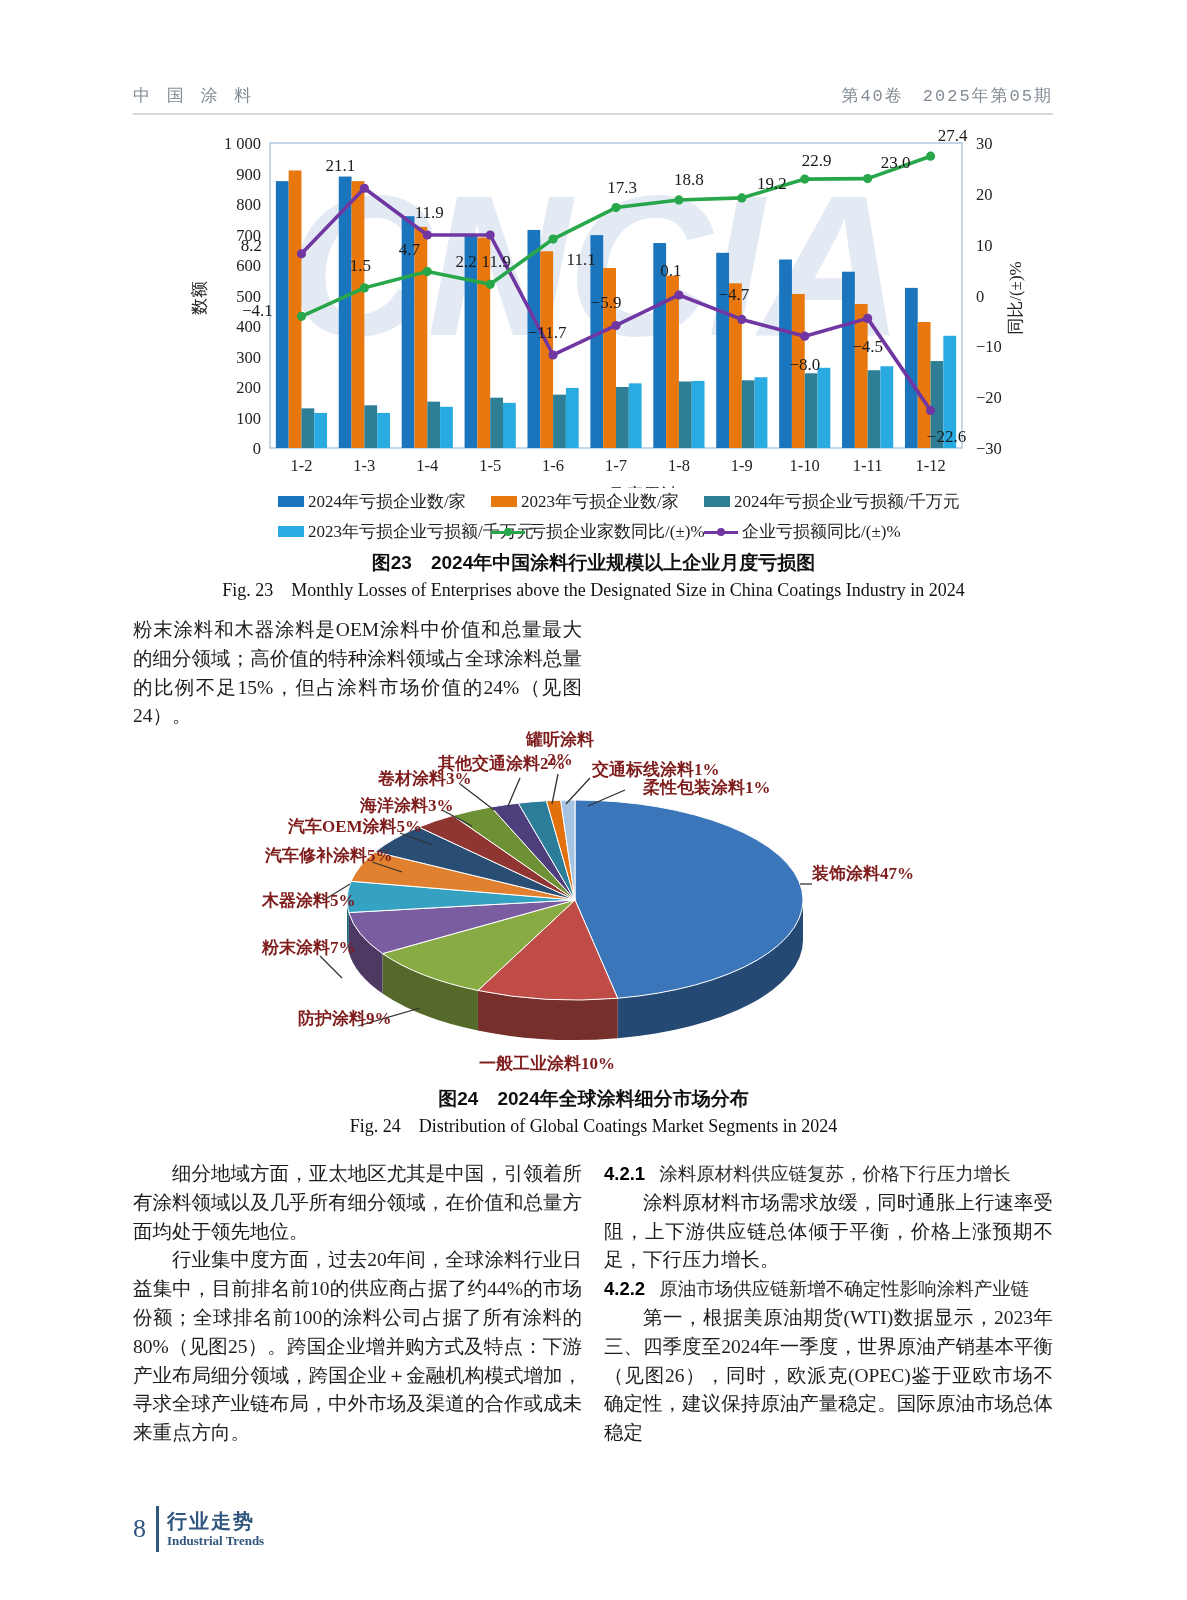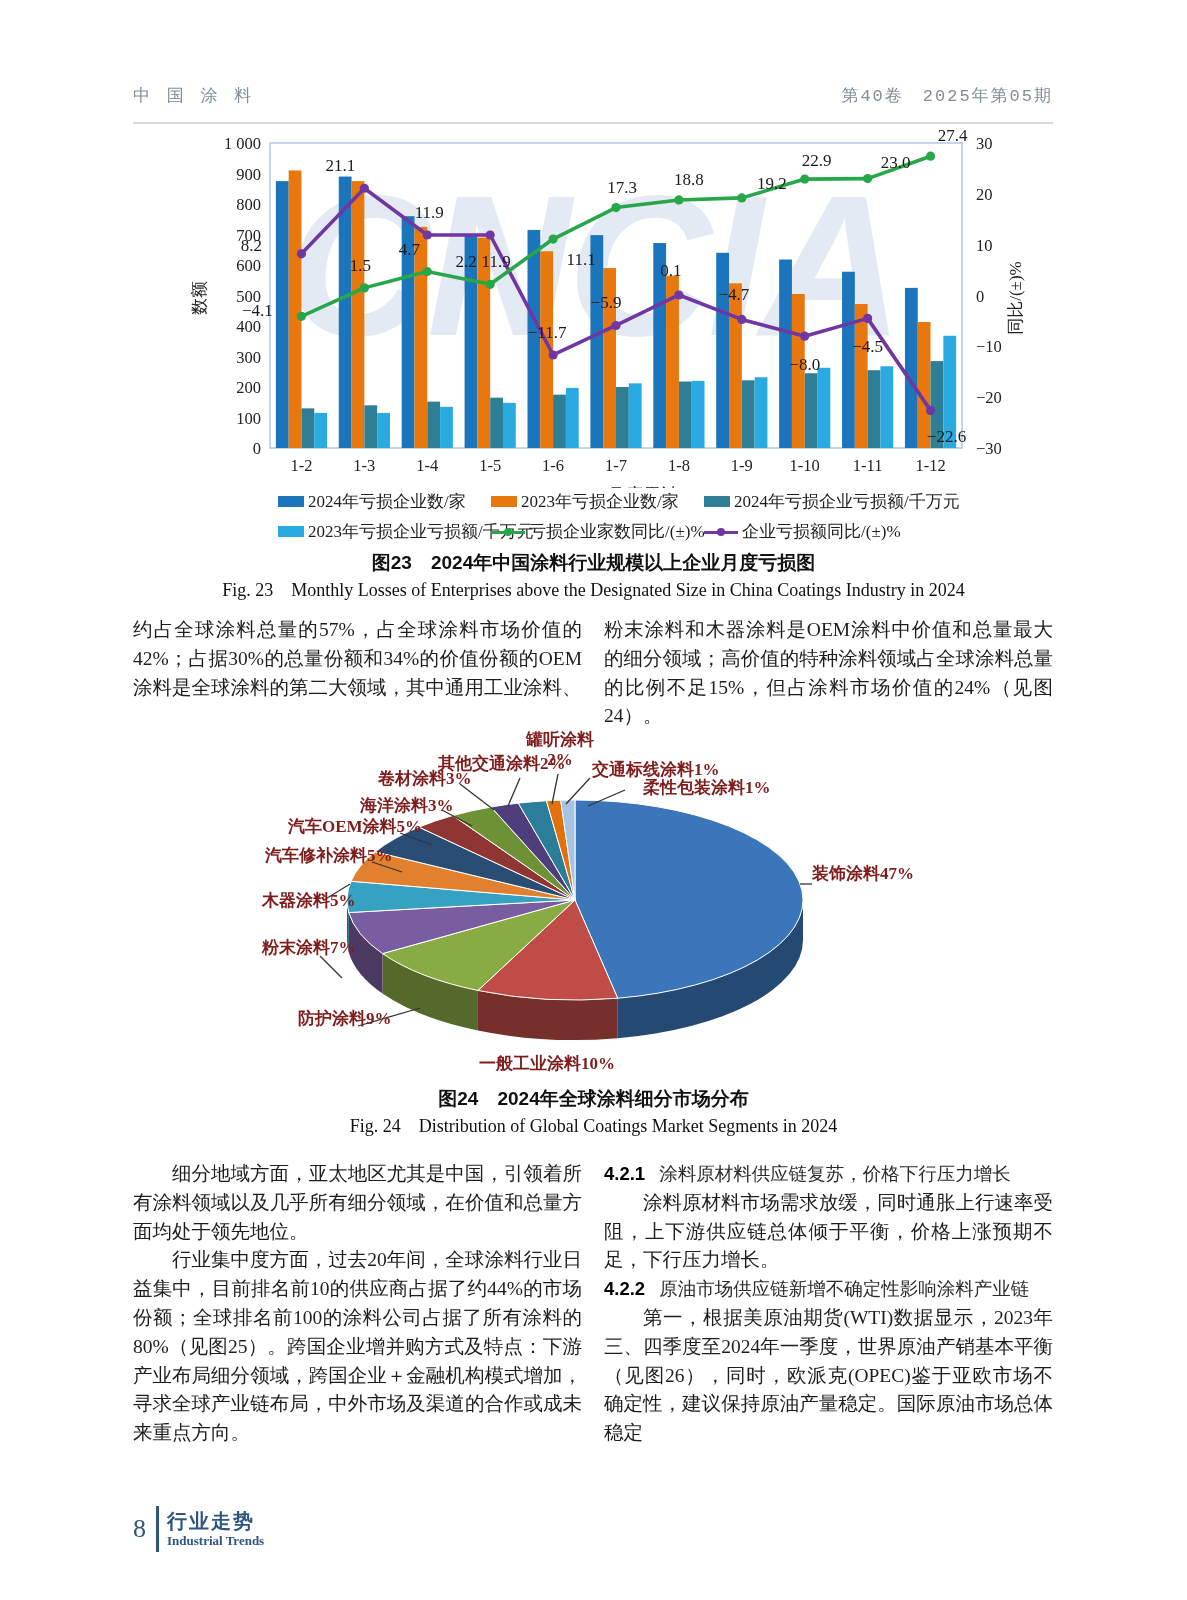--- a/index.html
+++ b/index.html
@@ -1,20 +1,20 @@
 <!DOCTYPE html>
 <html><head>
 <meta charset="utf-8">
 <style>
   html,body{margin:0;padding:0;background:#e8e8e8;}
   .page{position:relative;width:1187px;height:1600px;background:#ffffff;margin:0 auto;
         font-family:"Liberation Serif",serif;color:#1d1d1d;overflow:hidden;}
   
   .hdr{position:absolute;left:133px;right:134px;top:84px;display:flex;justify-content:space-between;
-       align-items:flex-end;padding-bottom:15px;border-bottom:2px solid #d3d9de;}
+       align-items:flex-end;padding-bottom:6px;border-bottom:2px solid #d3d9de;}
   .hdr .jn{font-size:17px;color:#828c96;letter-spacing:6px;font-family:"Liberation Sans",sans-serif;}
   .hdr .vol{font-size:17px;color:#828c96;letter-spacing:2px;font-family:Liberation Mono, monospace;margin-left:8px;}
   
   .fig23{position:absolute;left:133px;top:126px;width:920px;height:362px;}
   .wm{position:absolute;left:10px;top:40px;width:900px;text-align:center;z-index:0;
       font-family:"Liberation Sans",sans-serif;font-weight:bold;font-style:italic;
       font-size:200px;line-height:200px;color:#cdd9ea;opacity:.55;letter-spacing:-4px;user-select:none;}
   .fig23 svg{position:relative;z-index:1;display:block;}
   .legend{position:absolute;left:278px;top:490px;display:grid;grid-template-columns:213px 213px auto;
           grid-row-gap:7px;font-size:17px;z-index:2;}
@@ -229,23 +229,20 @@
           <span class="dt" style="background: rgb(112, 54, 162);"></span>
         </span>
         <span>企业亏损额同比/(±)%</span>
       </span>
     </div>
   <div class="cap-zh" style="top:550px;">图23　2024年中国涂料行业规模以上企业月度亏损图</div>
   <div class="cap-en" style="top:578px;">Fig. 23　Monthly Losses of Enterprises above the Designated Size in China Coatings Industry in 2024</div>
 
   <div class="cols" style="top:616px;">
     <div class="col">
-      <p>约占全球涂料总量的57%，占全球涂料市场价值的42%；占据30%的总量份额和34%的价值份额的OEM涂料是全球涂料的第二大领域，其中通用工业涂料、</p>
-    </div>
-    <div class="col">
       <p>粉末涂料和木器涂料是OEM涂料中价值和总量最大的细分领域；高价值的特种涂料领域占全球涂料总量的比例不足15%，但占涂料市场价值的24%（见图24）。</p>
     </div>
   </div>
 
   <div class="fig24" id="fig24-box">
     <svg id="fig24-svg" width="920" height="352" viewBox="0 0 920 352">
         <g>
           <path d="M670,174 A228,100 0 0 1 484.7229397255453,272.2287250728689 L484.7229397255453,312.2287250728689 A228,100 0 0 0 670,214 Z" fill="#244973"></path>
           <path d="M484.7229397255453,272.2287250728689 A228,100 0 0 1 344.92232152316353,264.482705246602 L344.92232152316353,304.482705246602 A228,100 0 0 0 484.7229397255453,312.2287250728689 Z" fill="#762f2b"></path>
           <path d="M344.92232152316353,264.482705246602 A228,100 0 0 1 249.49323298554057,227.58267949789968 L249.49323298554057,267.5826794978997 A228,100 0 0 0 344.92232152316353,304.482705246602 Z" fill="#556a2a"></path>

